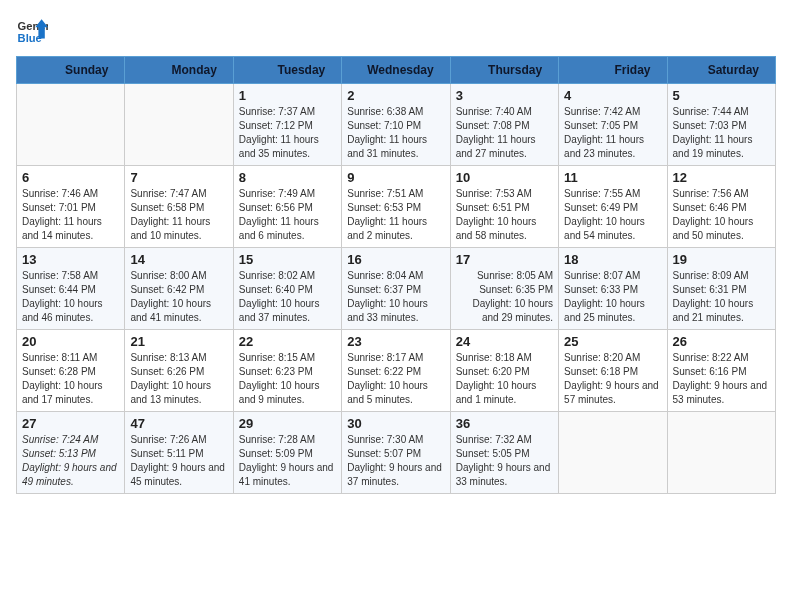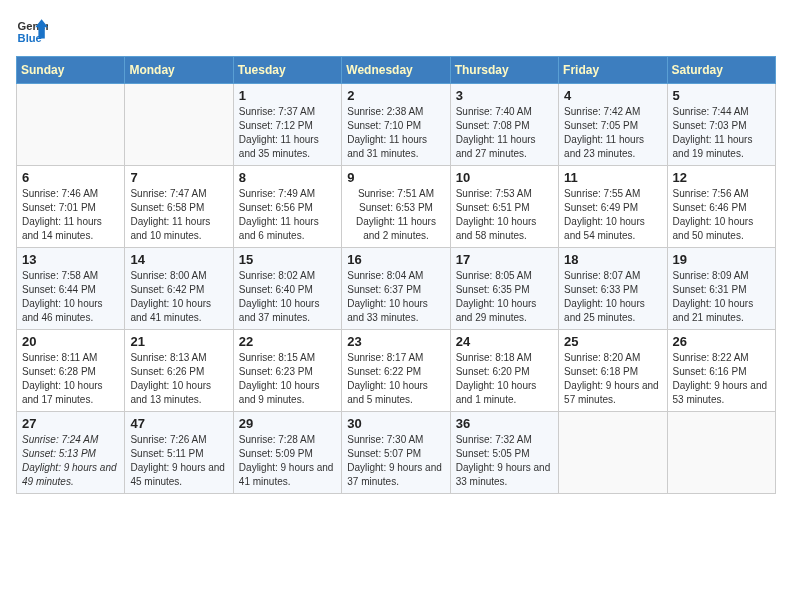--- a/index.html
+++ b/index.html
@@ -37,25 +37,25 @@
       font-size: 15px;
       color: #555;
     }
     table {
       width: 100%;
       border-collapse: collapse;
       table-layout: fixed;
     }
     thead tr th {
       background-color: #3d7ebf;
-      color: #fef9c3;
+      color: #0f172a;
       font-size: 12px;
       font-weight: bold;
-      padding: 6px 4px;
-      text-align: left;
+      padding: 6px 16px;
+      text-align: right;
       border: 1px solid #5a9fd4;
     }
     tbody tr td {
       border: 1px solid #ccc;
       vertical-align: top;
       padding: 4px 5px;
       font-size: 10.5px;
       color: #333;
       min-height: 70px;
       background: #fff;
@@ -116,21 +116,21 @@
         <td class="empty-cell"></td>
         <td class="empty-cell"></td>
         <td>
           <span class="day-num">1</span>
           <div class="day-info" style="white-space: pre-line;">Sunrise: 7:37 AM
 Sunset: 7:12 PM
 Daylight: 11 hours and 35 minutes.</div>
         </td>
         <td>
           <span class="day-num">2</span>
-          <div class="day-info" style="white-space: pre-line;">Sunrise: 2:38 AM
+          <div class="day-info" style="white-space: pre-line;">Sunrise: 6:38 AM
 Sunset: 7:10 PM
 Daylight: 11 hours and 31 minutes.</div>
         </td>
         <td>
           <span class="day-num">3</span>
           <div class="day-info" style="white-space: pre-line;">Sunrise: 7:40 AM
 Sunset: 7:08 PM
 Daylight: 11 hours and 27 minutes.</div>
         </td>
         <td>
@@ -160,21 +160,21 @@
 Daylight: 11 hours and 10 minutes.</div>
         </td>
         <td>
           <span class="day-num">8</span>
           <div class="day-info" style="white-space: pre-line;">Sunrise: 7:49 AM
 Sunset: 6:56 PM
 Daylight: 11 hours and 6 minutes.</div>
         </td>
         <td>
           <span class="day-num">9</span>
-          <div class="day-info" style="white-space: pre-line; text-align: center;">Sunrise: 7:51 AM
+          <div class="day-info" style="white-space: pre-line;">Sunrise: 7:51 AM
 Sunset: 6:53 PM
 Daylight: 11 hours and 2 minutes.</div>
         </td>
         <td>
           <span class="day-num">10</span>
           <div class="day-info" style="white-space: pre-line;">Sunrise: 7:53 AM
 Sunset: 6:51 PM
 Daylight: 10 hours and 58 minutes.</div>
         </td>
         <td>
@@ -210,21 +210,21 @@
 Daylight: 10 hours and 37 minutes.</div>
         </td>
         <td>
           <span class="day-num">16</span>
           <div class="day-info" style="white-space: pre-line;">Sunrise: 8:04 AM
 Sunset: 6:37 PM
 Daylight: 10 hours and 33 minutes.</div>
         </td>
         <td>
           <span class="day-num">17</span>
-          <div class="day-info" style="white-space: pre-line;">Sunrise: 8:05 AM
+          <div class="day-info" style="white-space: pre-line; text-align: right;">Sunrise: 8:05 AM
 Sunset: 6:35 PM
 Daylight: 10 hours and 29 minutes.</div>
         </td>
         <td>
           <span class="day-num">18</span>
           <div class="day-info" style="white-space: pre-line;">Sunrise: 8:07 AM
 Sunset: 6:33 PM
 Daylight: 10 hours and 25 minutes.</div>
         </td>
         <td>

